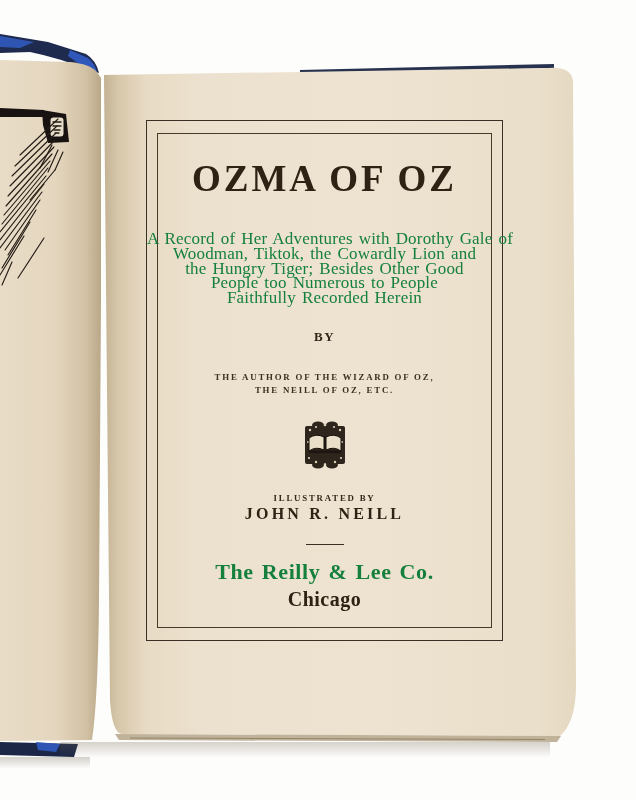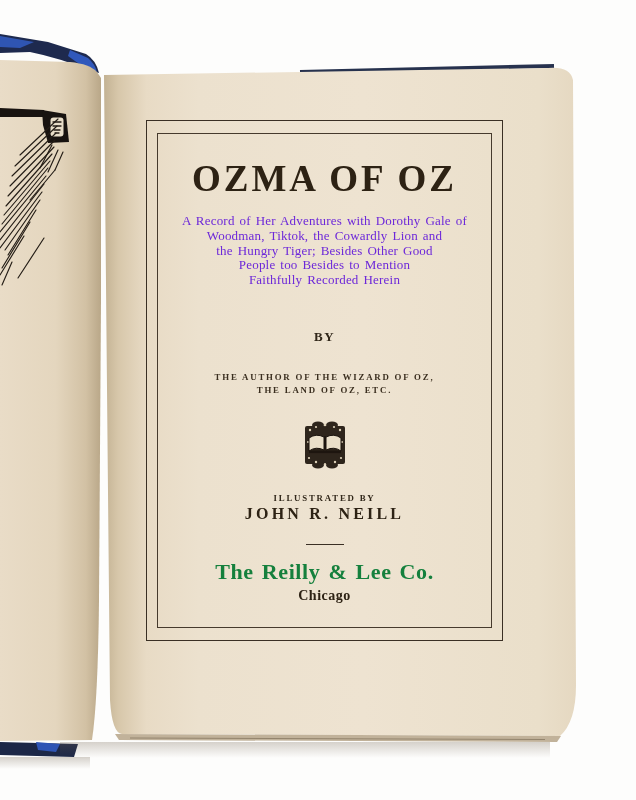--- a/index.html
+++ b/index.html
@@ -16,30 +16,30 @@
     position:absolute; left:146px; top:120px; width:357px; height:521px;
     border:1.6px solid #3a2f24;
   }
   .frame-inner {
     position:absolute; left:10px; top:12px; right:10px; bottom:12px;
     border:1px solid #463a2d;
   }
   .tp { position:absolute; left:0; width:100%; text-align:center; white-space:nowrap; }
 
   .tp-title    { top:36px;  font-size:37px; font-weight:bold; letter-spacing:3px; color:#2d2214; }
-  .tp-subtitle { top:93px;  font-size:13px; line-height:14.8px; letter-spacing:0.2px; word-spacing:1.5px; color:#6d28d9; }
+  .tp-subtitle { top:111px;  font-size:17px; line-height:14.8px; letter-spacing:0.2px; word-spacing:1.5px; color:#15803d; }
   .tp-by       { top:208px; font-size:13px;  font-weight:bold; letter-spacing:1.5px; }
   .tp-author   { top:222px; font-size:19px; font-weight:bold; letter-spacing:1.2px; color:#2d2214; }
   .tp-credit   { top:250px; font-size:8.8px; font-weight:bold; letter-spacing:1.8px; line-height:13px; color:#3a2e1f; }
   .tp-ornament { top:297px; }
   .tp-illusby  { top:372px; font-size:8.8px; font-weight:bold; letter-spacing:1.8px; }
   .tp-illustrator { top:384px; font-size:16px; font-weight:bold; letter-spacing:3.2px; color:#2d2214; }
   .tp-rule     { top:423px; left:50%; width:38px; margin-left:-19px; border-top:1.6px solid #3a2f24; }
   .tp-publisher{ top:438px; font-size:22px; font-weight:bold; letter-spacing:0.6px; word-spacing:2px; color:#15803d; }
-  .tp-city     { top:467px; font-size:14px; font-weight:bold; letter-spacing:0.5px; color:#2d2214; }
+  .tp-city     { top:467px; font-size:20px; font-weight:bold; letter-spacing:0.5px; color:#2d2214; }
 </style>
 </head>
 <body>
 
 <div class="scene">
 
   <svg class="bg-svg" width="636" height="800" viewBox="0 0 636 800">
     <defs>
       <linearGradient id="versoGrad" x1="0" y1="0" x2="1" y2="0">
         <stop offset="0" stop-color="#e9dcc7"></stop>
@@ -118,29 +118,29 @@
 
   <div class="frame-outer">
     <div class="frame-inner"></div>
 
     <div class="tp tp-title">OZMA OF OZ</div>
 
     <div class="tp tp-subtitle">
       <div>A Record of Her Adventures with Dorothy Gale of</div>
       <div>Woodman, Tiktok, the Cowardly Lion and</div>
       <div>the Hungry Tiger; Besides Other Good</div>
-      <div>People too Besides to Mention</div>
+      <div>People too Numerous to People</div>
       <div>Faithfully Recorded Herein</div>
     </div>
 
     <div class="tp tp-by">BY</div>
 
     <div class="tp tp-credit">
       <div>THE AUTHOR OF THE WIZARD OF OZ,</div>
-      <div>THE LAND OF OZ, ETC.</div>
+      <div>THE NEILL OF OZ, ETC.</div>
     </div>
 
     <div class="tp tp-ornament">
       <svg width="46" height="52" viewBox="0 0 46 52">
         <rect x="3" y="8" width="40" height="38" rx="2" fill="#2e251c"></rect>
         <ellipse cx="16" cy="7" rx="6" ry="3.5" fill="#2e251c"></ellipse>
         <ellipse cx="30" cy="7" rx="6" ry="3.5" fill="#2e251c"></ellipse>
         <ellipse cx="16" cy="47" rx="6" ry="3.5" fill="#2e251c"></ellipse>
         <ellipse cx="30" cy="47" rx="6" ry="3.5" fill="#2e251c"></ellipse>
         <g fill="#ddd0b8">

